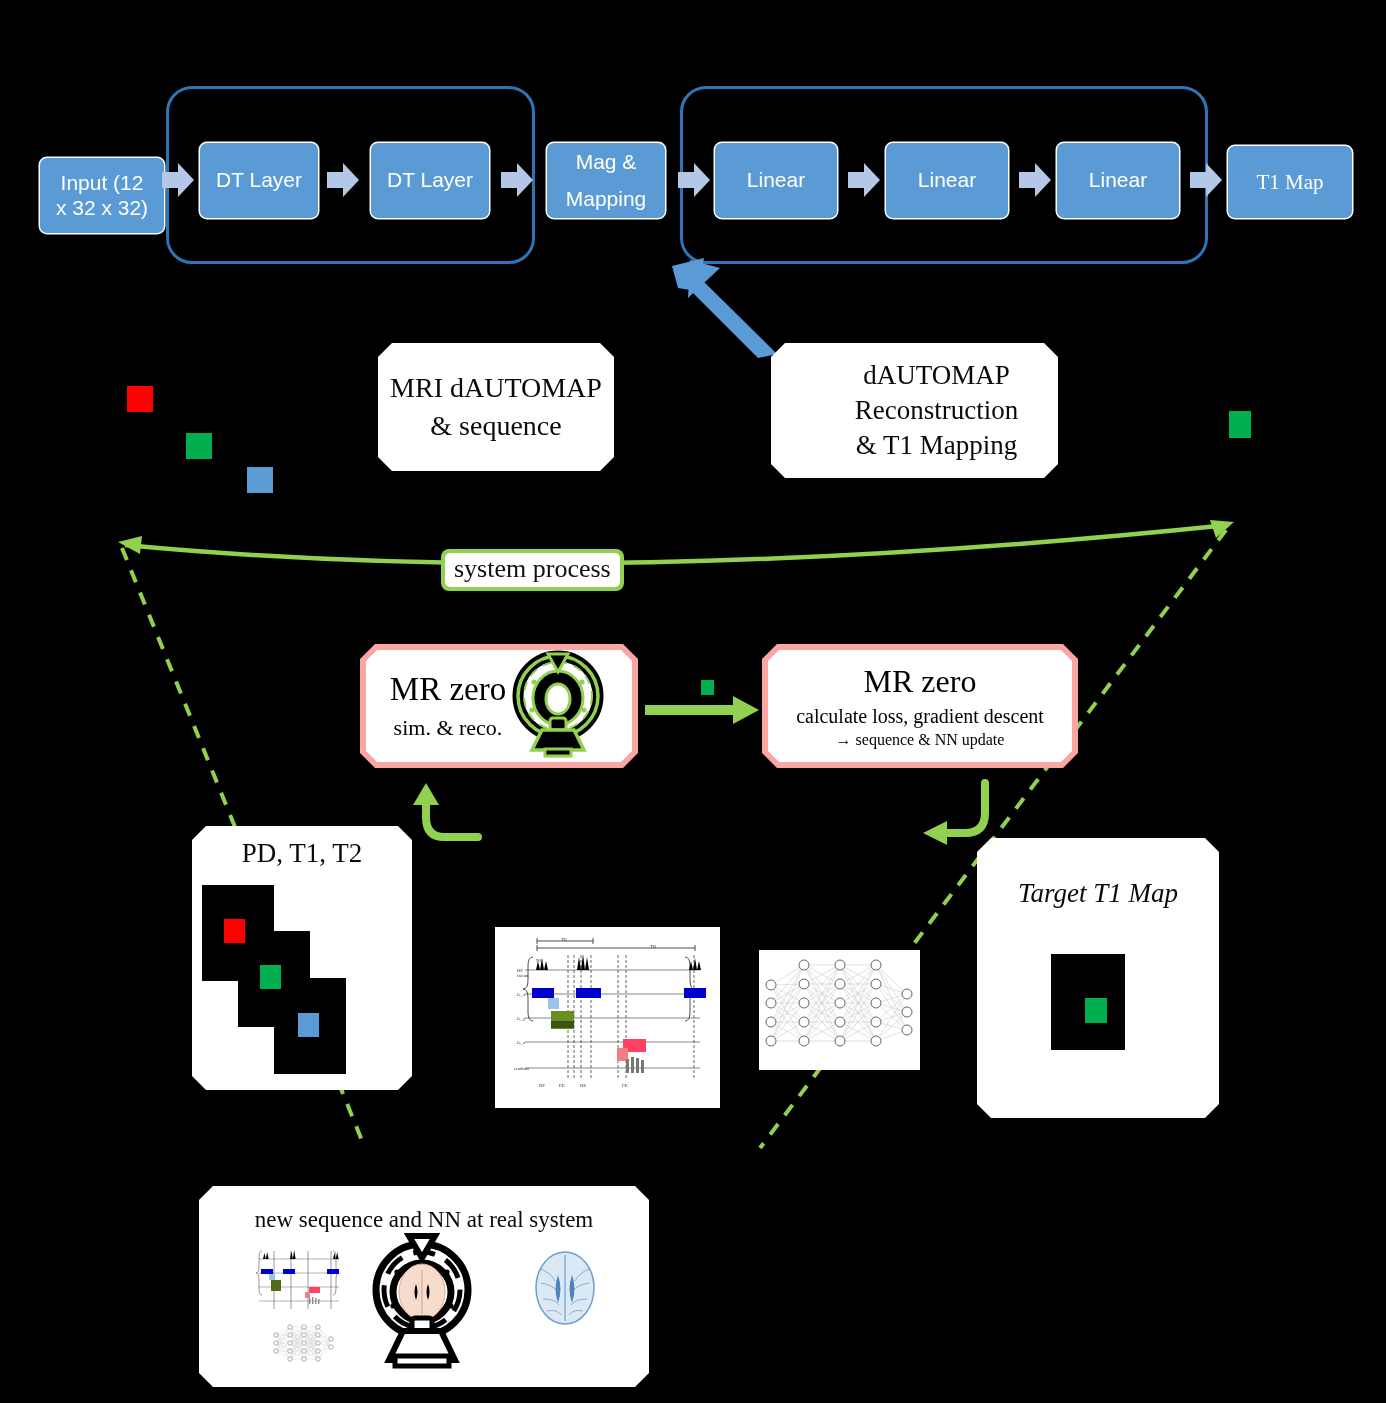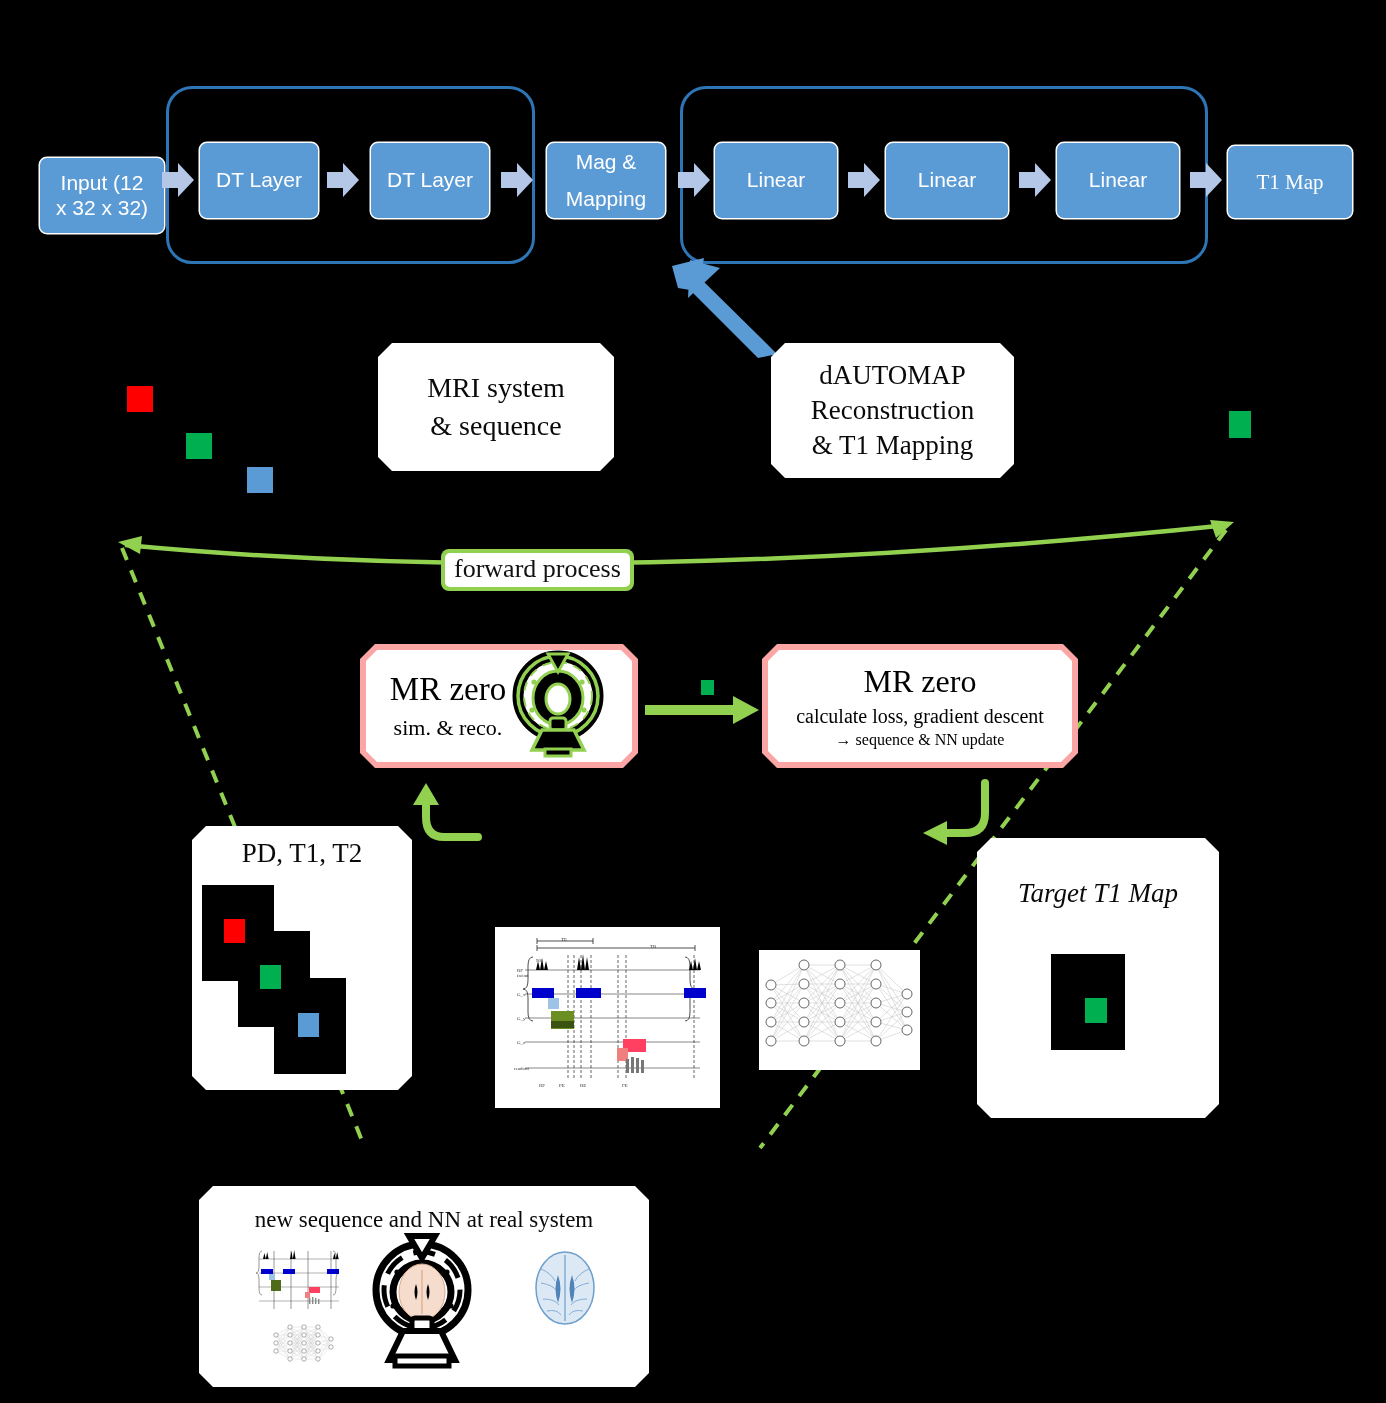--- a/index.html
+++ b/index.html
@@ -142,25 +142,25 @@
 </div>
 
 <div class="abs" style="left:670px;top:258px;">
   <svg width="110" height="100" viewBox="0 0 110 100">
     <path d="M2 8 L34 0 L30 20 L97 86 L107 96 L88 100 L20 32 L8 30 Z" fill="#5B9BD5"></path>
     <path d="M20 2 L18 40 L50 10 Z" fill="#5B9BD5"></path>
   </svg>
 </div>
 
 <div class="abs octa" style="left:378px;top:343px;width:236px;height:128px;font-size:28px;line-height:1.35;">
-  <span>MRI system</span>
+  <span>MRI dAUTOMAP</span>
   <span>&amp; sequence</span>
 </div>
 
-<div class="abs octa" style="left:771px;top:343px;width:243px;height:135px;font-size:27px;line-height:1.3;">
+<div class="abs octa" style="left:771px;top:343px;width:243px;height:135px;font-size:27px;line-height:1.3;padding-left:44px;">
   <span>dAUTOMAP</span>
   <span>Reconstruction</span>
   <span>&amp; T1 Mapping</span>
 </div>
 
 <div class="abs swatch" style="left:127px;top:386px;width:26px;height:26px;background:#FF0000;"></div>
 <div class="abs swatch" style="left:186px;top:433px;width:26px;height:26px;background:#00B050;"></div>
 <div class="abs swatch" style="left:247px;top:467px;width:26px;height:26px;background:#5B9BD5;"></div>
 <div class="abs swatch" style="left:1229px;top:411px;width:22px;height:27px;background:#00B050;"></div>
 
@@ -169,21 +169,21 @@
   <path d="M125 45 Q 600 90 1228 25" stroke="#92D050" stroke-width="4.5" fill="none"></path>
   <polygon points="118,42 142,36 140,54" fill="#92D050"></polygon>
   <polygon points="1234,22 1210,20 1216,38" fill="#92D050"></polygon>
 
   <path d="M122 48 L365 648" stroke="#92D050" stroke-width="4" fill="none" stroke-dasharray="13 11"></path>
 
   <path d="M1226 30 L760 648" stroke="#92D050" stroke-width="4" fill="none" stroke-dasharray="13 11"></path>
 </svg>
 
 <div class="abs lbl-green" style="left:441px;top:549px;">
-  <span>forward process</span>
+  <span>system process</span>
 </div>
 
 <div class="abs octa-green" style="left:360px;top:644px;width:278px;height:124px;">
   <div class="inner">
     <div style="display:flex;flex-direction:column;align-items:center;justify-content:center;
                 margin-right:6px;margin-left:-4px;">
       <span style="font-size:33px;line-height:1.1;">MR zero</span>
       <span style="font-size:22px;margin-top:8px;">sim. &amp; reco.</span>
     </div>
     <span style="display:block;">

